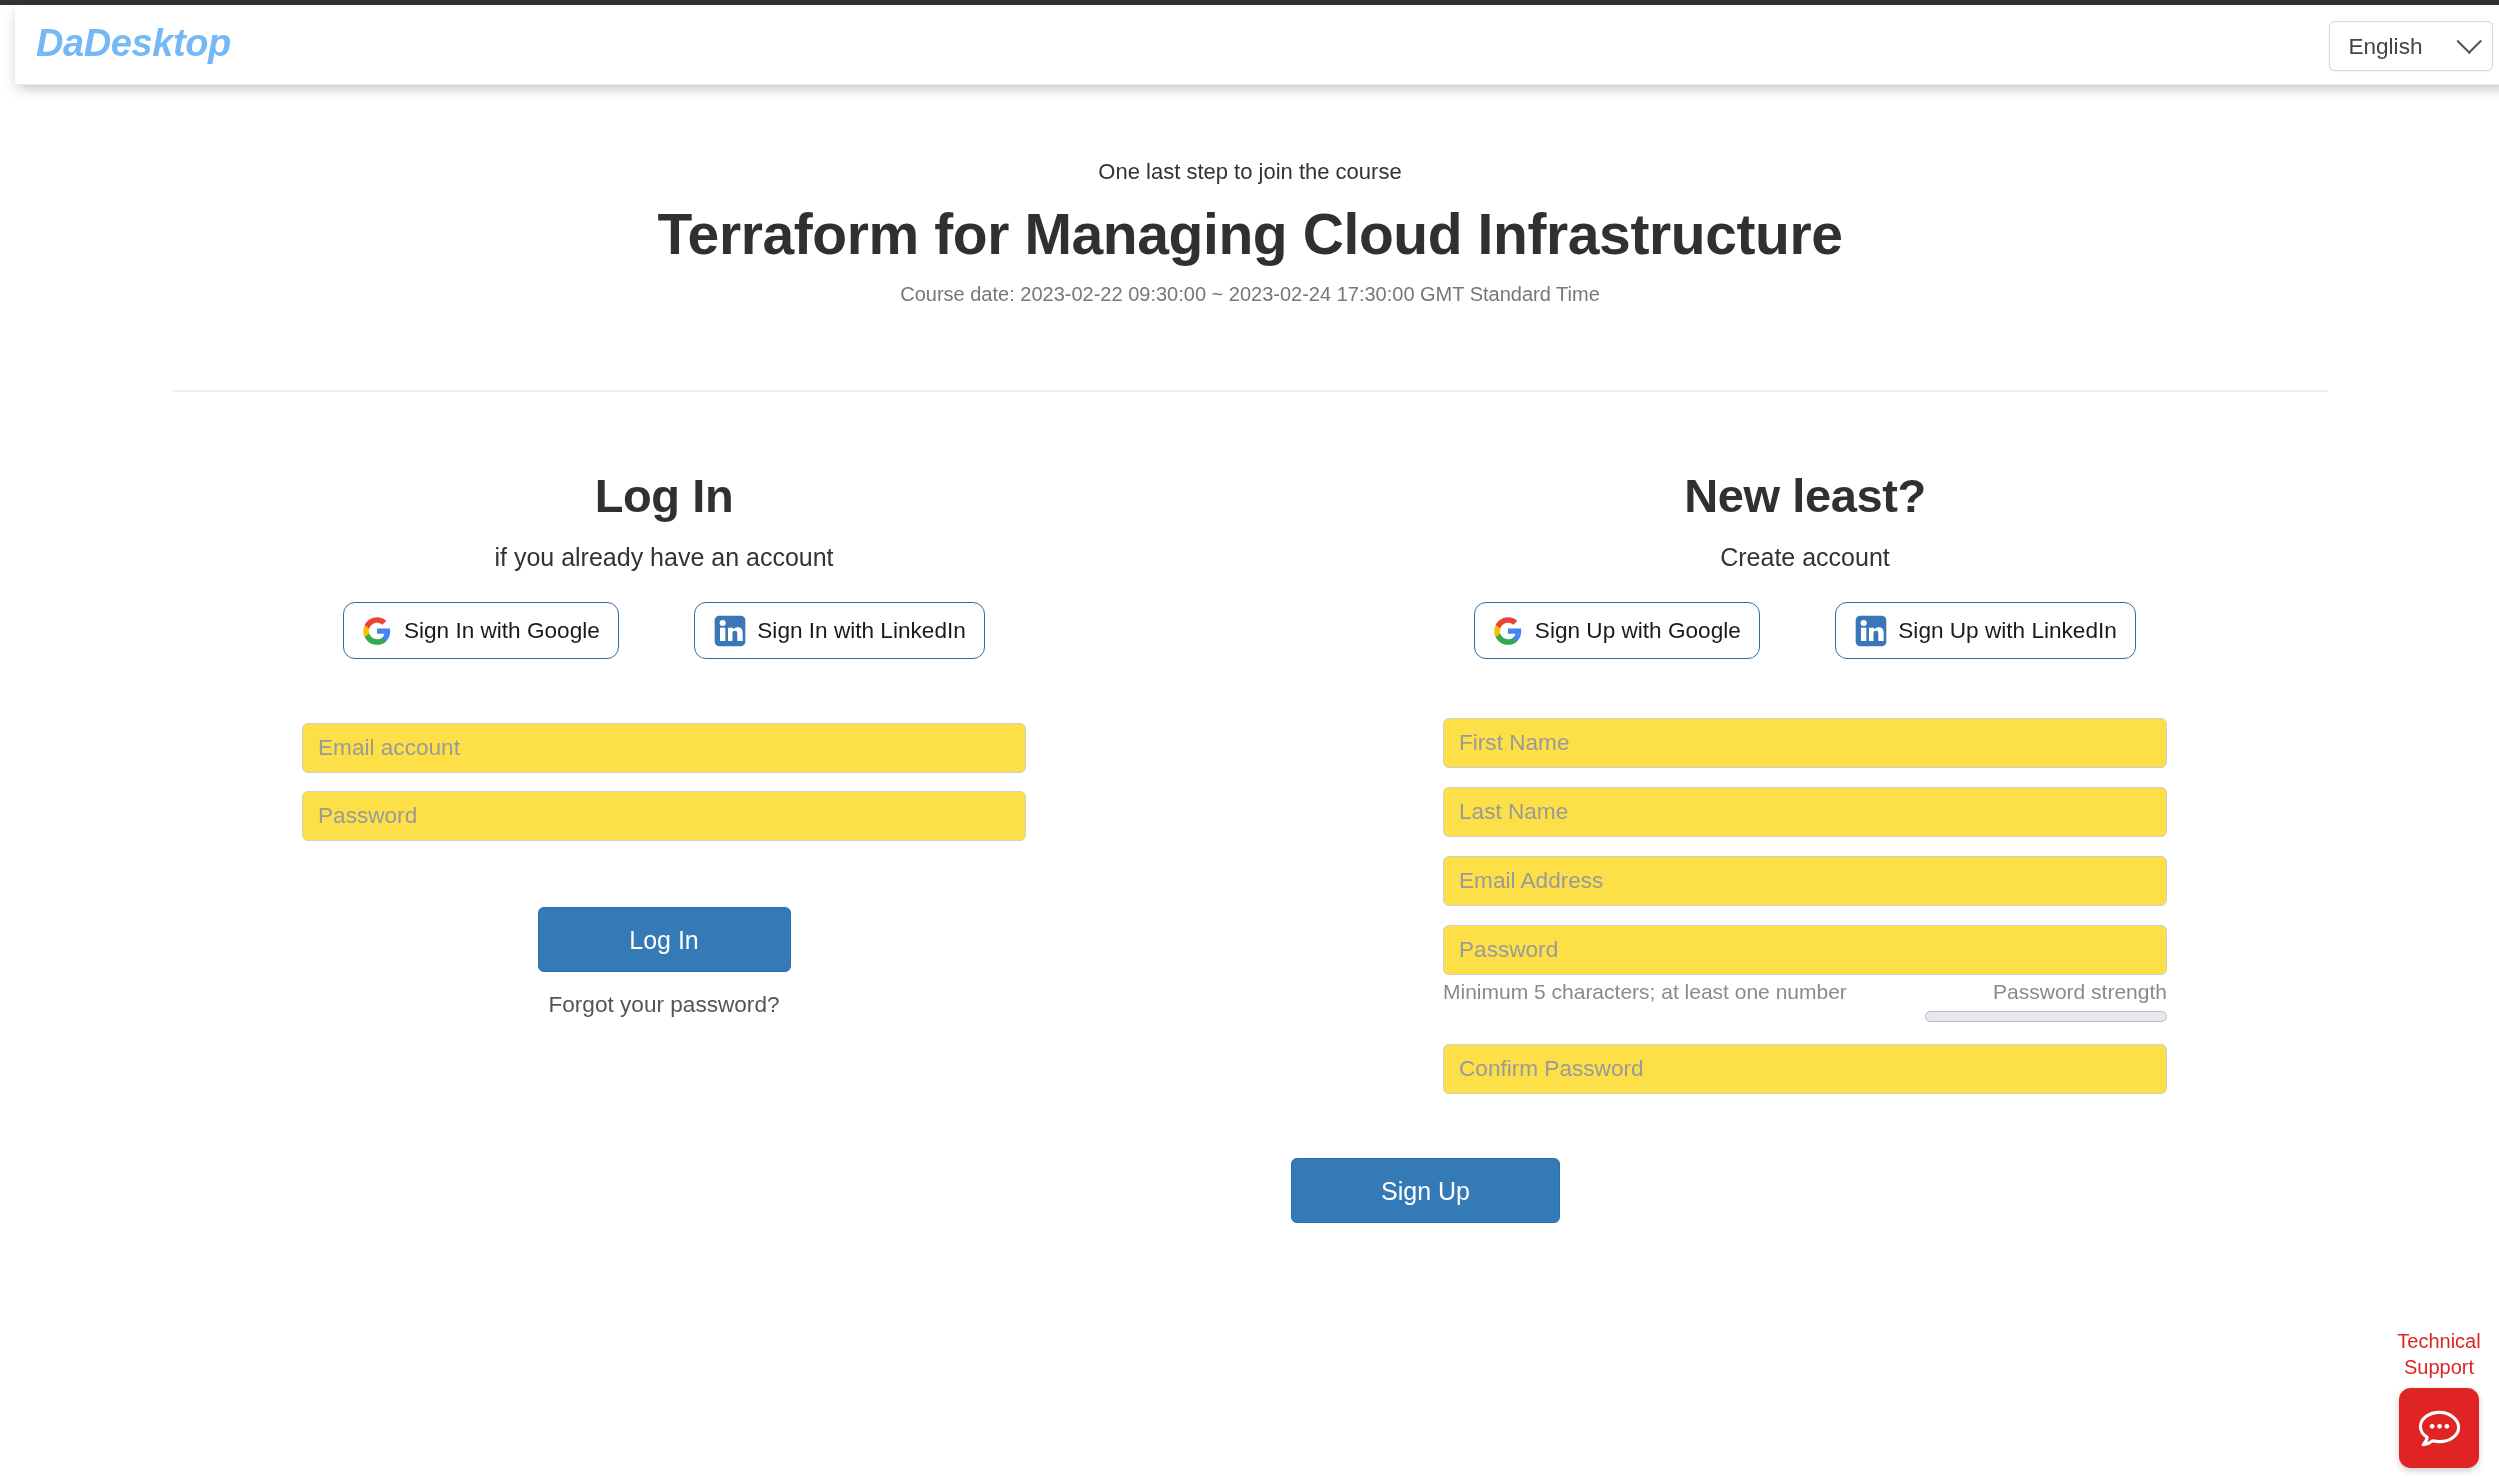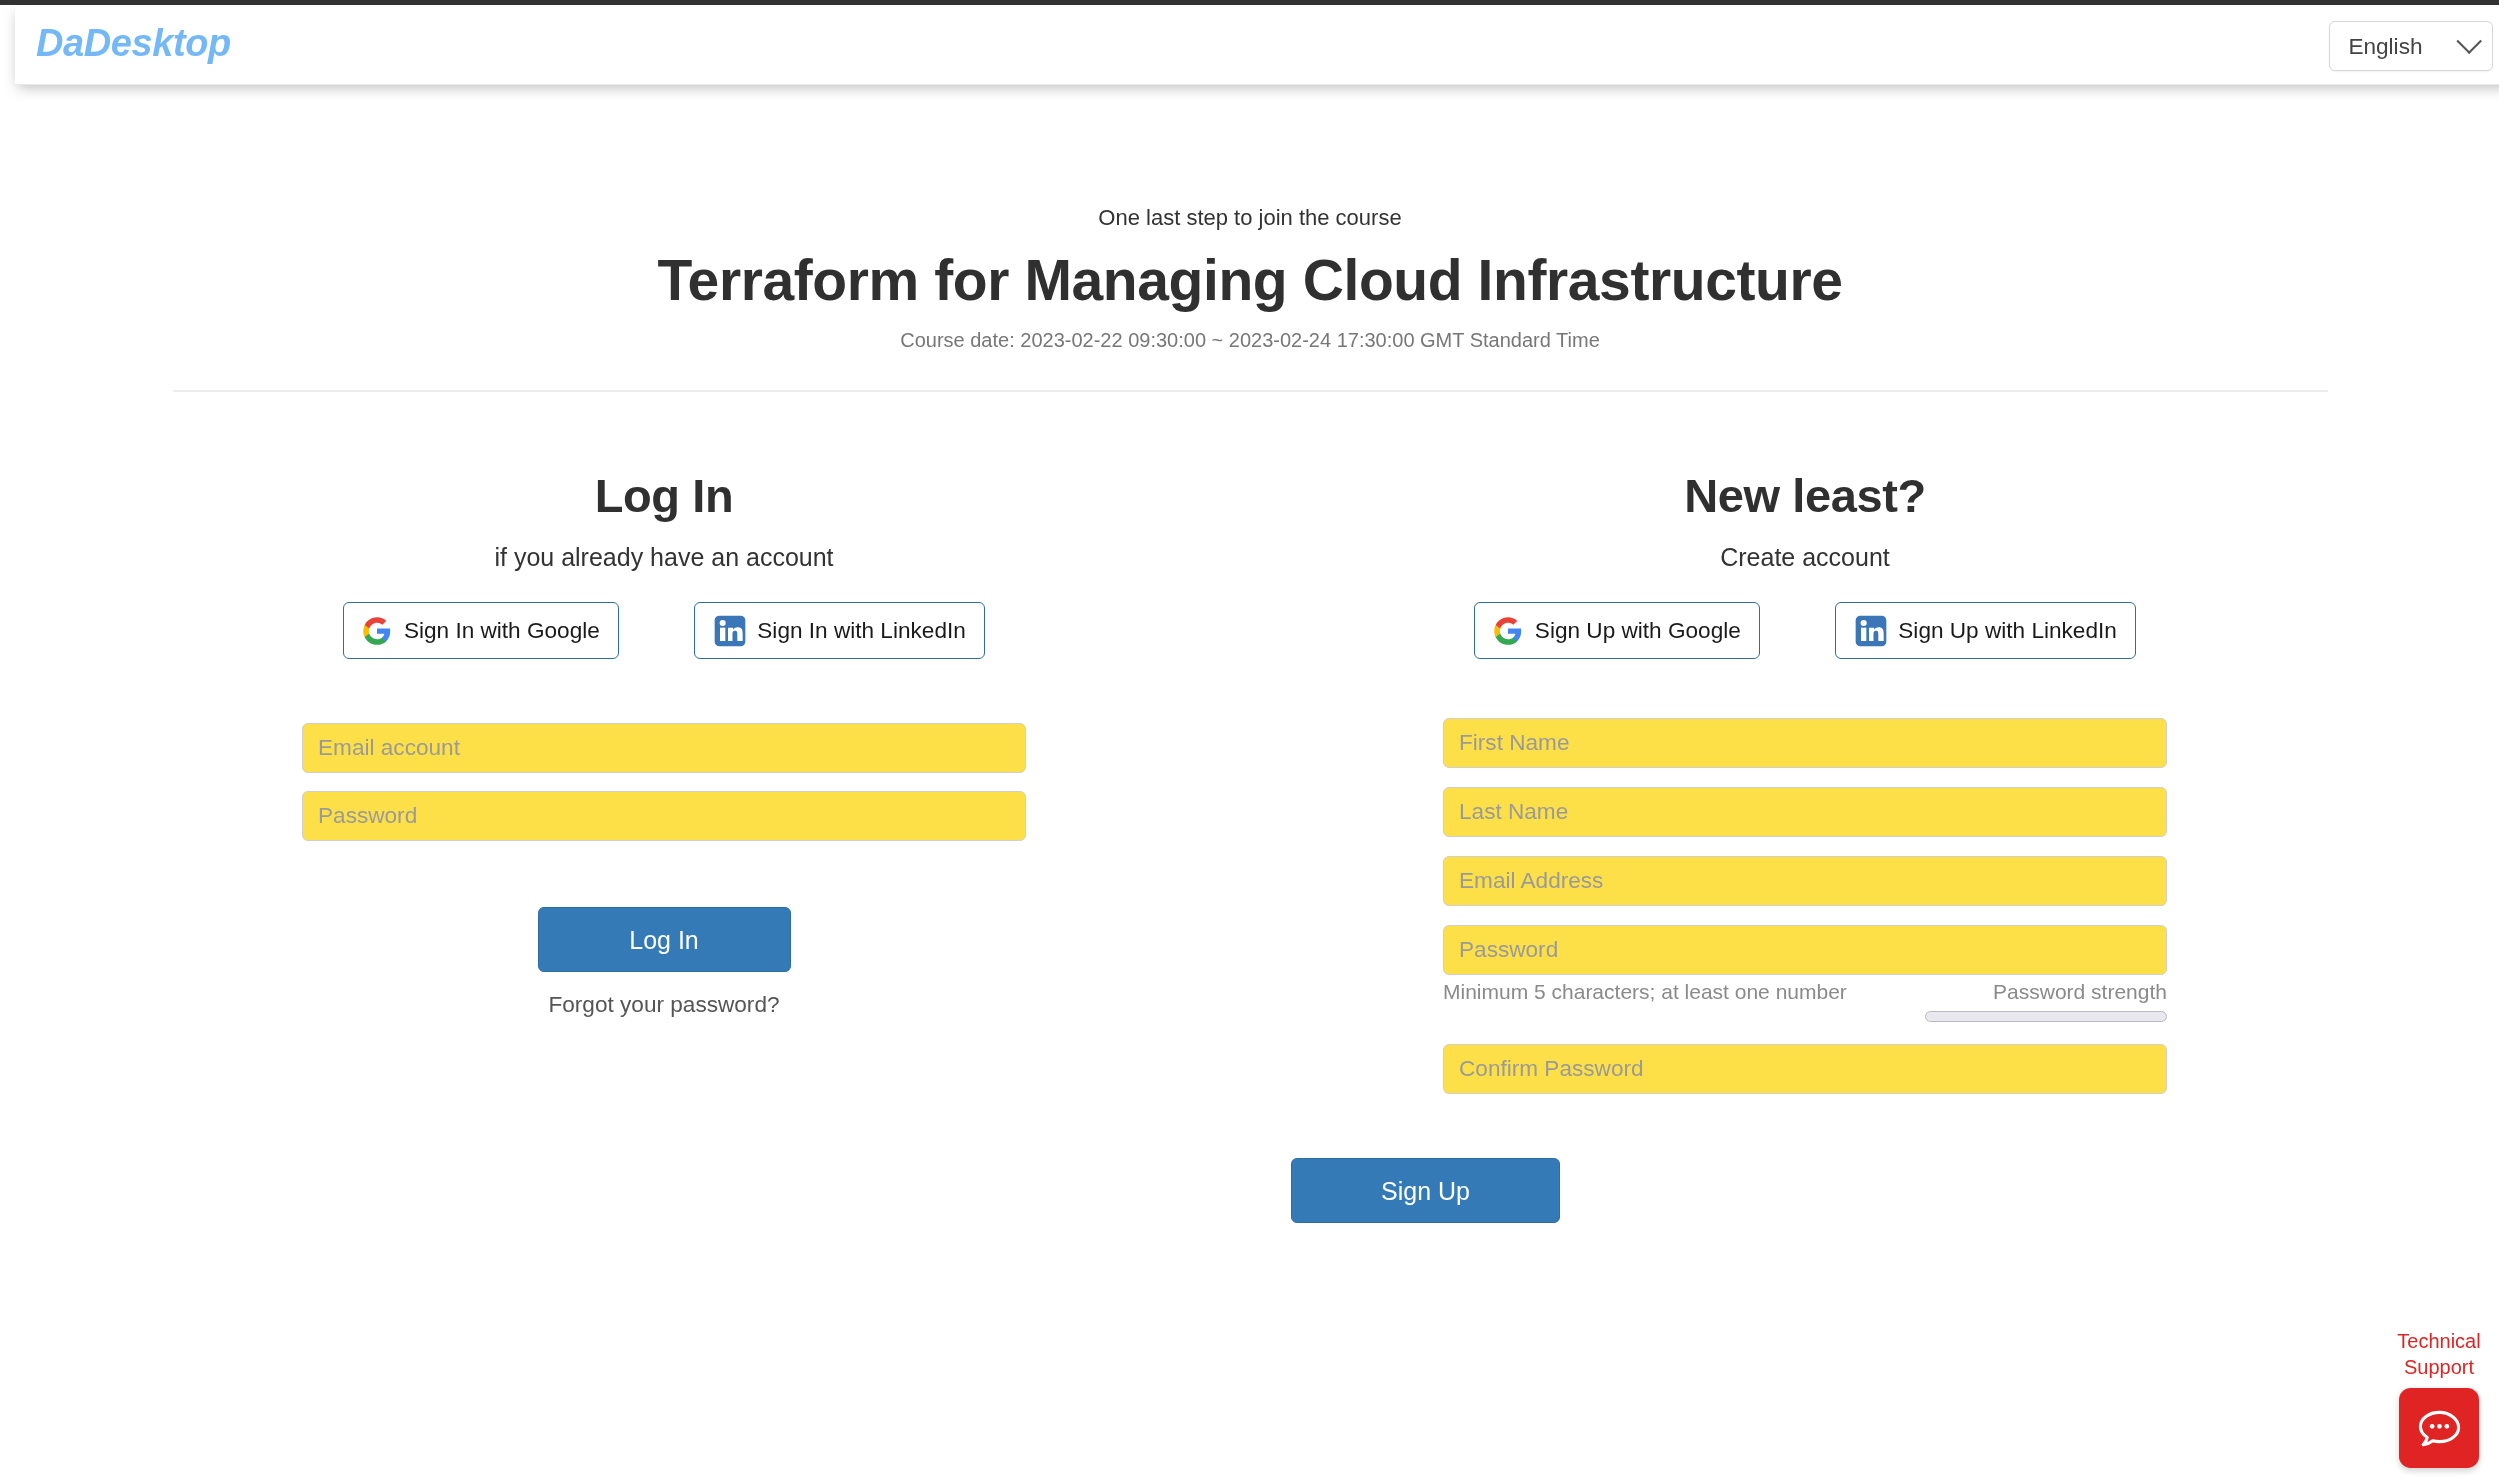--- a/index.html
+++ b/index.html
@@ -60,21 +60,21 @@
     flex: 0 0 auto;
   }
 
   
   .course-head {
     position: absolute; top: 85px; left: 0;
     width: 2500px;
     text-align: center;
   }
   .course-kicker {
-    margin-top: 120px;
+    margin-top: 74px;
     font-size: 22px;
     color: #333333;
     line-height: 25px;
   }
   .course-title {
     margin-top: 18.4px;
     font-size: 57px;
     font-weight: bold;
     color: #303030;
     line-height: 64px;
@@ -119,21 +119,21 @@
   
   .social-row {
     display: flex;
     justify-content: center;
     margin-top: 31px;
     gap: 0;
   }
   .social-btn {
     height: 57px;
     border: 1.7px solid #2e6da4;
-    border-radius: 6px;
+    border-radius: 12px;
     background: #ffffff;
     display: flex;
     align-items: center;
     padding: 0 18.4px;
     cursor: pointer;
     white-space: nowrap;
   }
   .social-btn .social-label {
     font-size: 22.6px;
     color: #1a1a1a;

